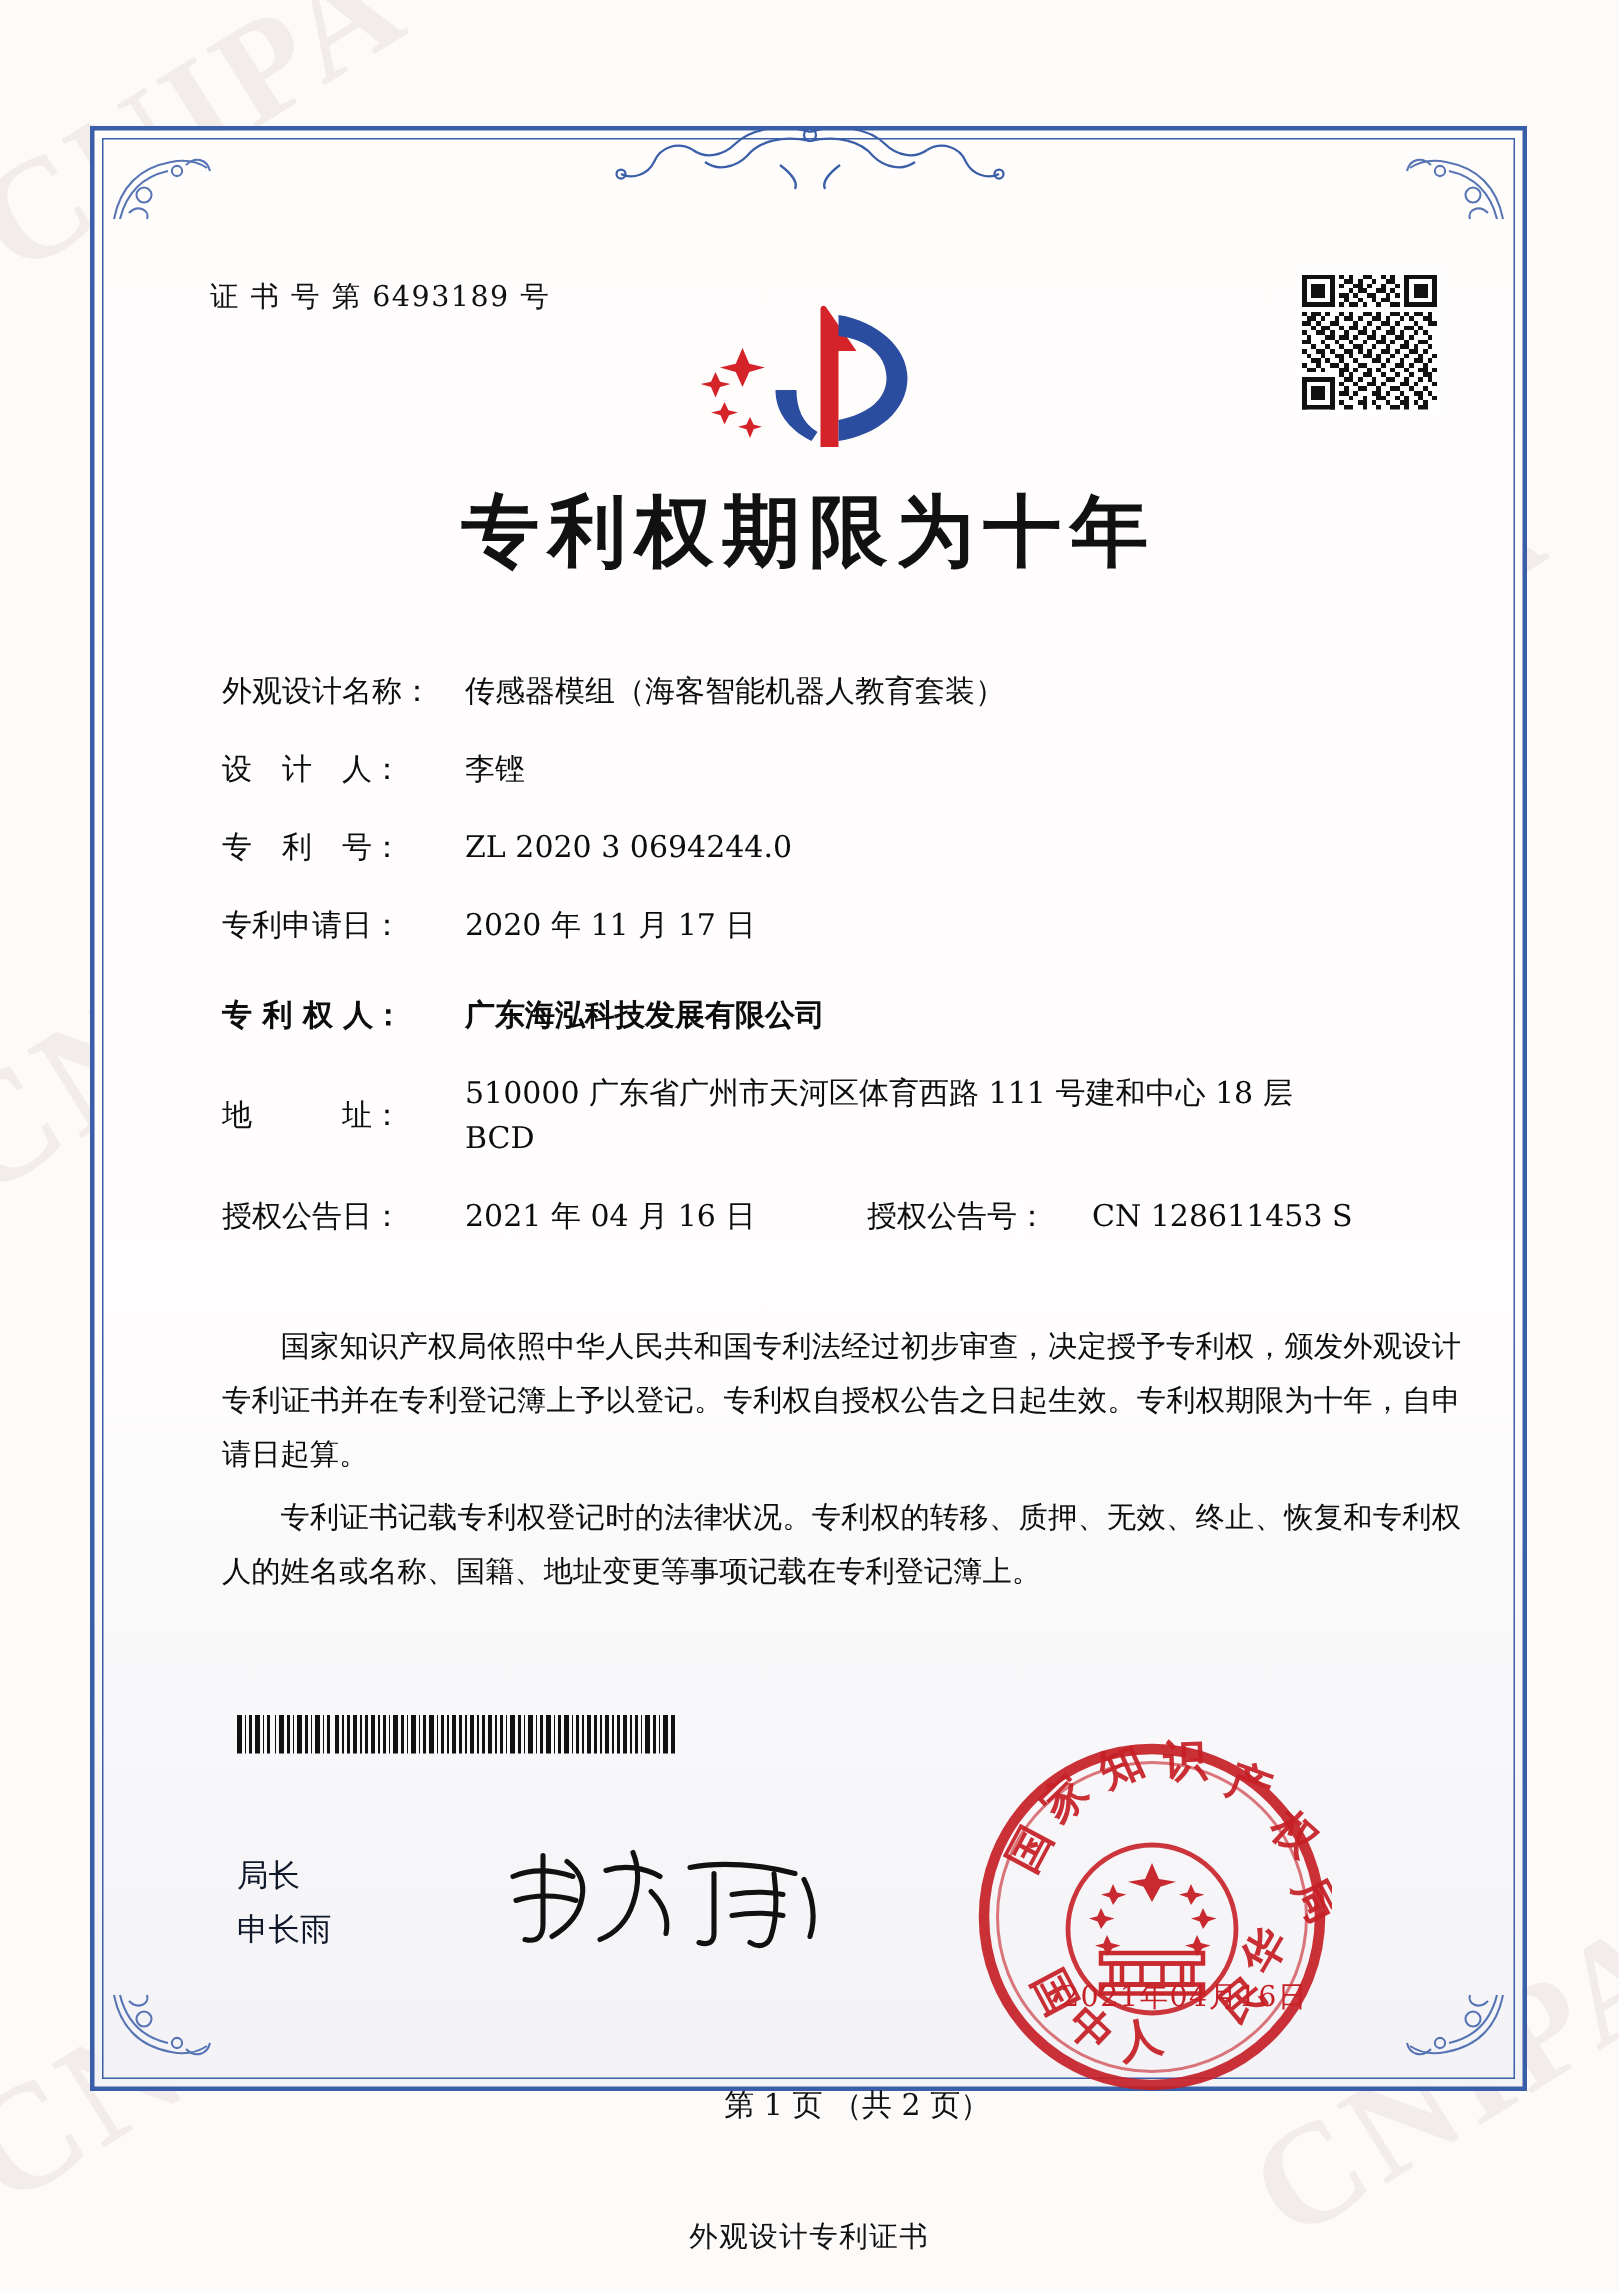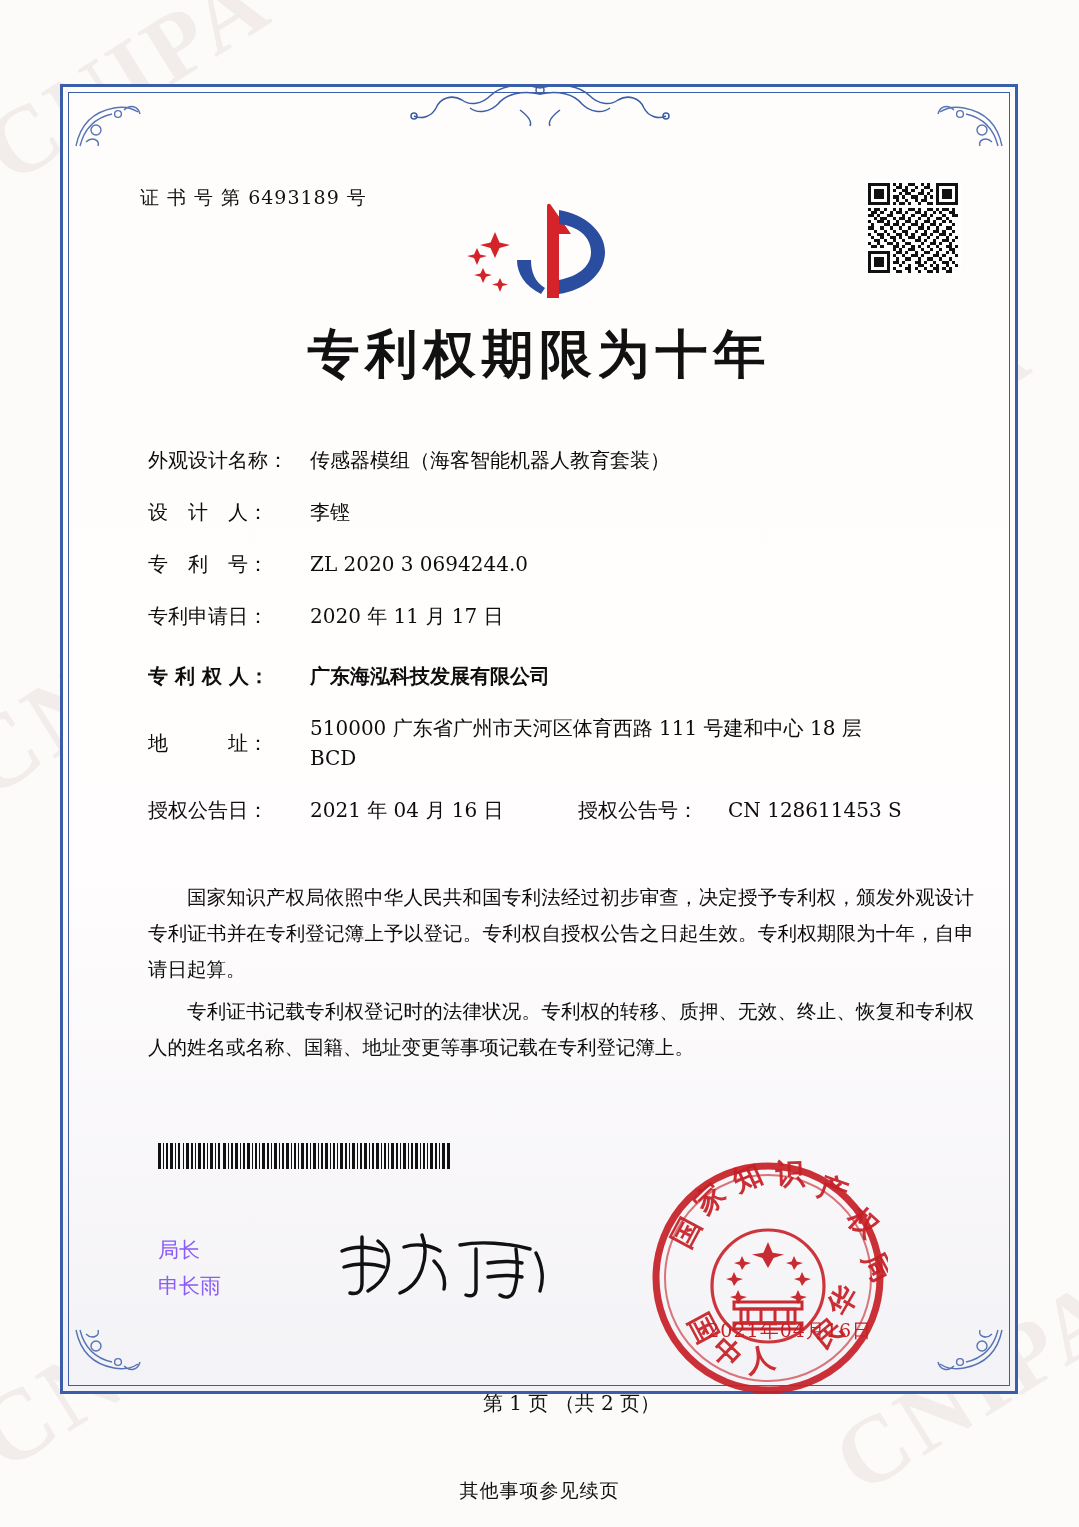--- a/index.html
+++ b/index.html
@@ -176,21 +176,21 @@
   }
   .barcode svg { width: 100%; height: 100%; display: block; }
 
   
   .sig-label {
     position: absolute;
     left: 158px;
     top: 1233px;
     font-size: 21px;
     line-height: 1.7;
-    color: #8b5cf6;
+    color: #0f172a;
   }
   .signature {
     position: absolute;
     left: 330px;
     top: 1225px;
     width: 240px;
     height: 80px;
     color: #111;
   }
   .signature svg { width: 100%; height: 100%; display: block; }
@@ -757,13 +757,13 @@
           <rect x="-34" y="37" width="68" height="6"></rect>
         </g>
       </g>
     </svg>
   </div>
   <div class="seal-date">2021年04月16日</div>
 
   <div class="page-no">第 1 页 （共 2 页）</div>
 </div>
 
-<div class="footnote">其他事项参见续页</div>
+<div class="footnote">外观设计专利证书</div>
 
 </body></html>

